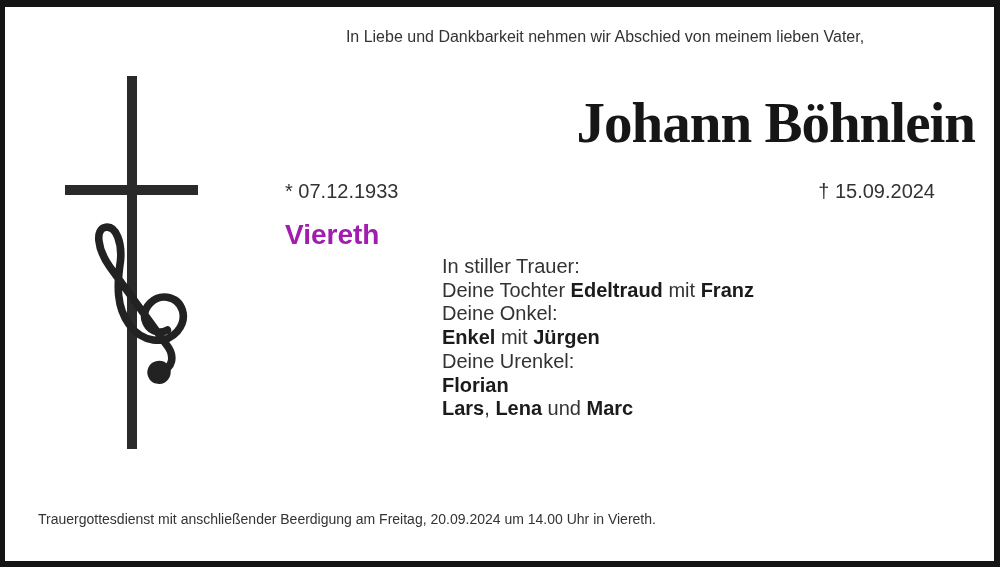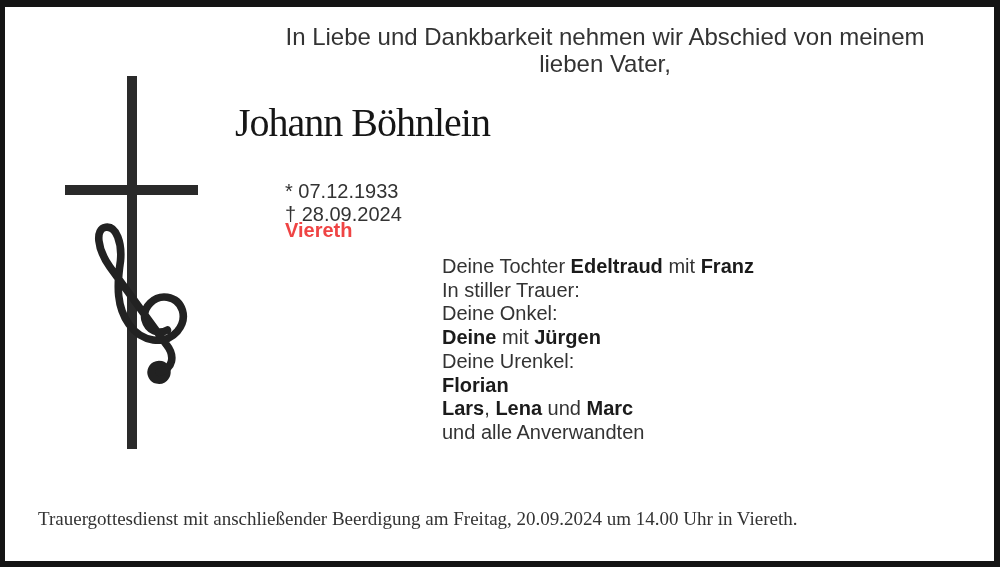--- a/index.html
+++ b/index.html
@@ -27,51 +27,50 @@
     width: 133px; height: 10px; background: #2a2a2a;
   }
   .clef {
     position: absolute; left: 86px; top: 197px;
     width: 114px; height: 198px;
   }
   
   .intro {
     position: absolute; left: 260px; top: 16px; width: 680px;
     text-align: center;
-    font-size: 24px; line-height: 27px; color: #333333;
+    font-size: 16px; line-height: 27px; color: #333333;
   }
   .name {
     position: absolute; left: 230px; top: 84px; width: 740px;
-    text-align: left;
+    text-align: right;
     font-family: "Liberation Serif", serif;
-    font-weight: normal;
-    font-size: 40px; line-height: 64px;
+    font-weight: bold;
+    font-size: 57px; line-height: 64px;
     letter-spacing: -1px;
     color: #161616;
   }
   .dates {
     position: absolute; left: 280px; top: 173px; width: 650px;
     display: flex; justify-content: space-between;
-    font-size: 20px; color: #333333; flex-direction: column;
+    font-size: 20px; color: #333333;
   }
   .residence {
     position: absolute; left: 280px; top: 212px;
-    font-size: 20px; font-weight: bold; color: #ef4444;
+    font-size: 28px; font-weight: bold; color: #a21caf;
   }
   .mourners {
     position: absolute; left: 437px; top: 248px;
     font-size: 20px; line-height: 23.7px; color: #333333;
     white-space: nowrap;
   }
   .mourners .b { font-weight: bold; color: #1b1b1b; }
   .footer {
     position: absolute; left: 33px; top: 500px; width: 950px;
-    font-size: 19px; line-height: 24px; color: #333333;
+    font-size: 14px; line-height: 24px; color: #333333;
     white-space: nowrap;
-    font-family: Liberation Serif, serif;
   }
 </style>
 </head>
 <body>
 
 <div class="sheet">
 
   <div class="cross-v"></div>
   <div class="cross-h"></div>
   <svg class="clef" viewBox="0 0 110 195" aria-hidden="true">
@@ -82,33 +81,32 @@
   </svg>
 
   <div class="intro">
     <div>In Liebe und Dankbarkeit nehmen wir Abschied von meinem lieben Vater,</div>
   </div>
 
   <div class="name">Johann Böhnlein</div>
 
   <div class="dates">
     <span>* 07.12.1933</span>
-    <span>† 28.09.2024</span>
+    <span>† 15.09.2024</span>
   </div>
 
   <div class="residence">Viereth</div>
 
   <div class="mourners">
+      <div><span>In stiller Trauer:</span></div>
       <div><span>Deine Tochter </span><span class="b">Edeltraud</span><span> mit </span><span class="b">Franz</span></div>
-      <div><span>In stiller Trauer:</span></div>
       <div><span>Deine Onkel:</span></div>
-      <div><span class="b">Deine</span><span> mit </span><span class="b">Jürgen</span></div>
+      <div><span class="b">Enkel</span><span> mit </span><span class="b">Jürgen</span></div>
       <div><span>Deine Urenkel:</span></div>
       <div><span class="b">Florian</span></div>
       <div><span class="b">Lars</span><span>, </span><span class="b">Lena</span><span> und </span><span class="b">Marc</span></div>
-      <div><span>und alle Anverwandten</span></div>
     </div>
 
   <div class="footer">
     <div>Trauergottesdienst mit anschließender Beerdigung am Freitag, 20.09.2024 um 14.00 Uhr in Viereth.</div>
   </div>
 
 </div>
 
 </body></html>

